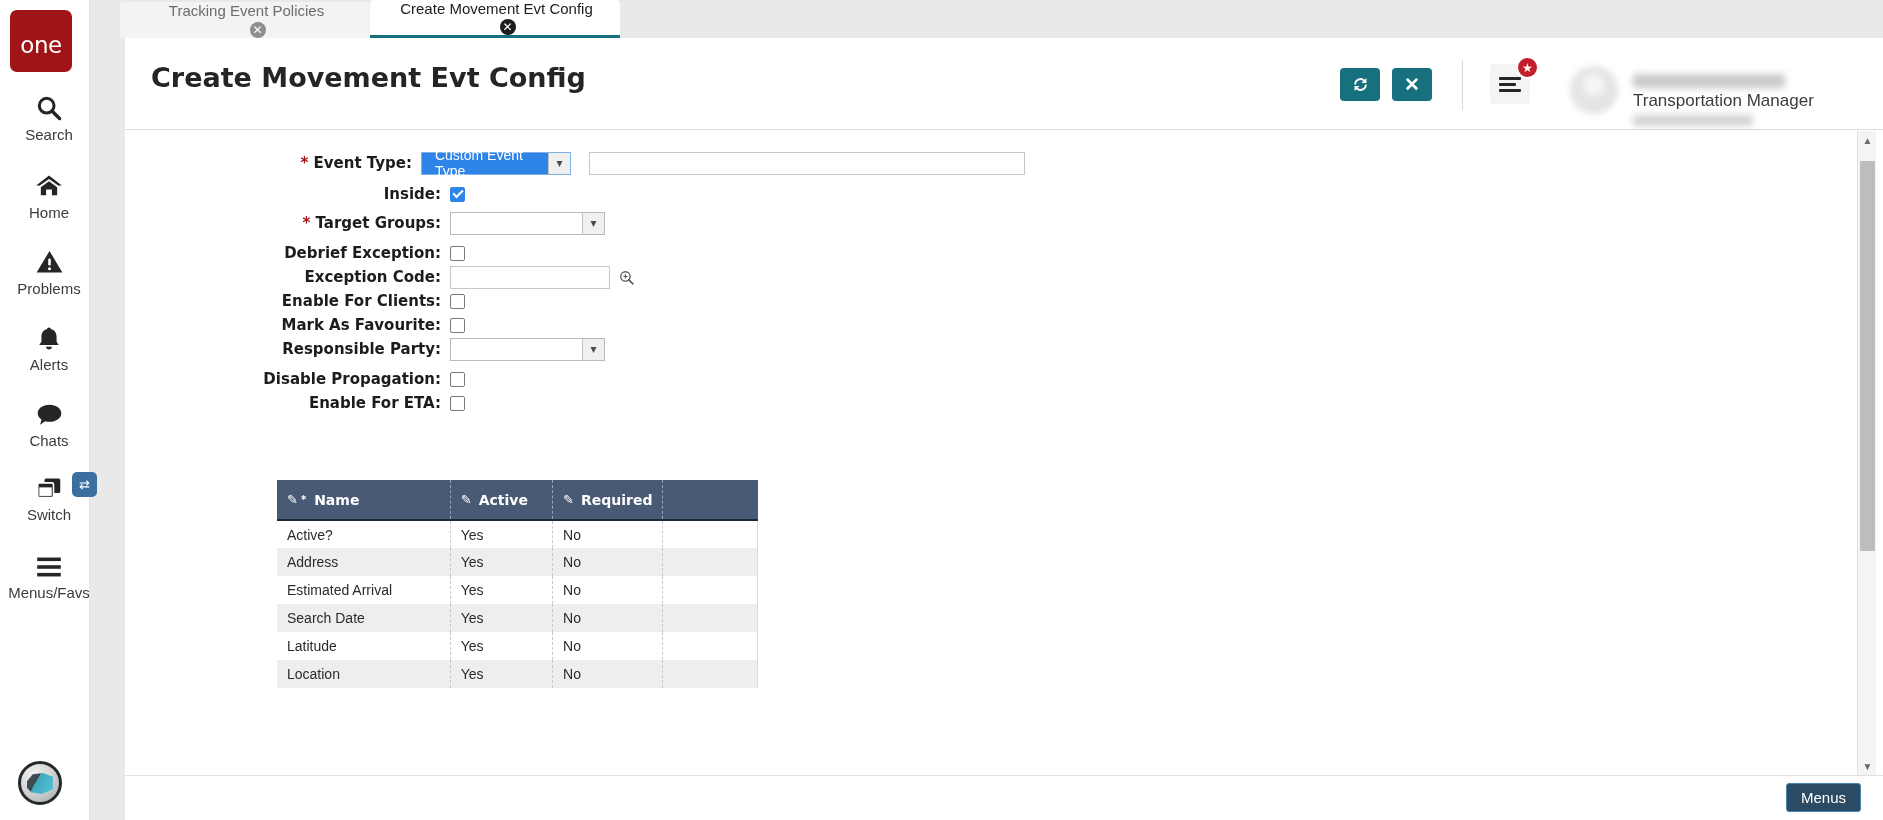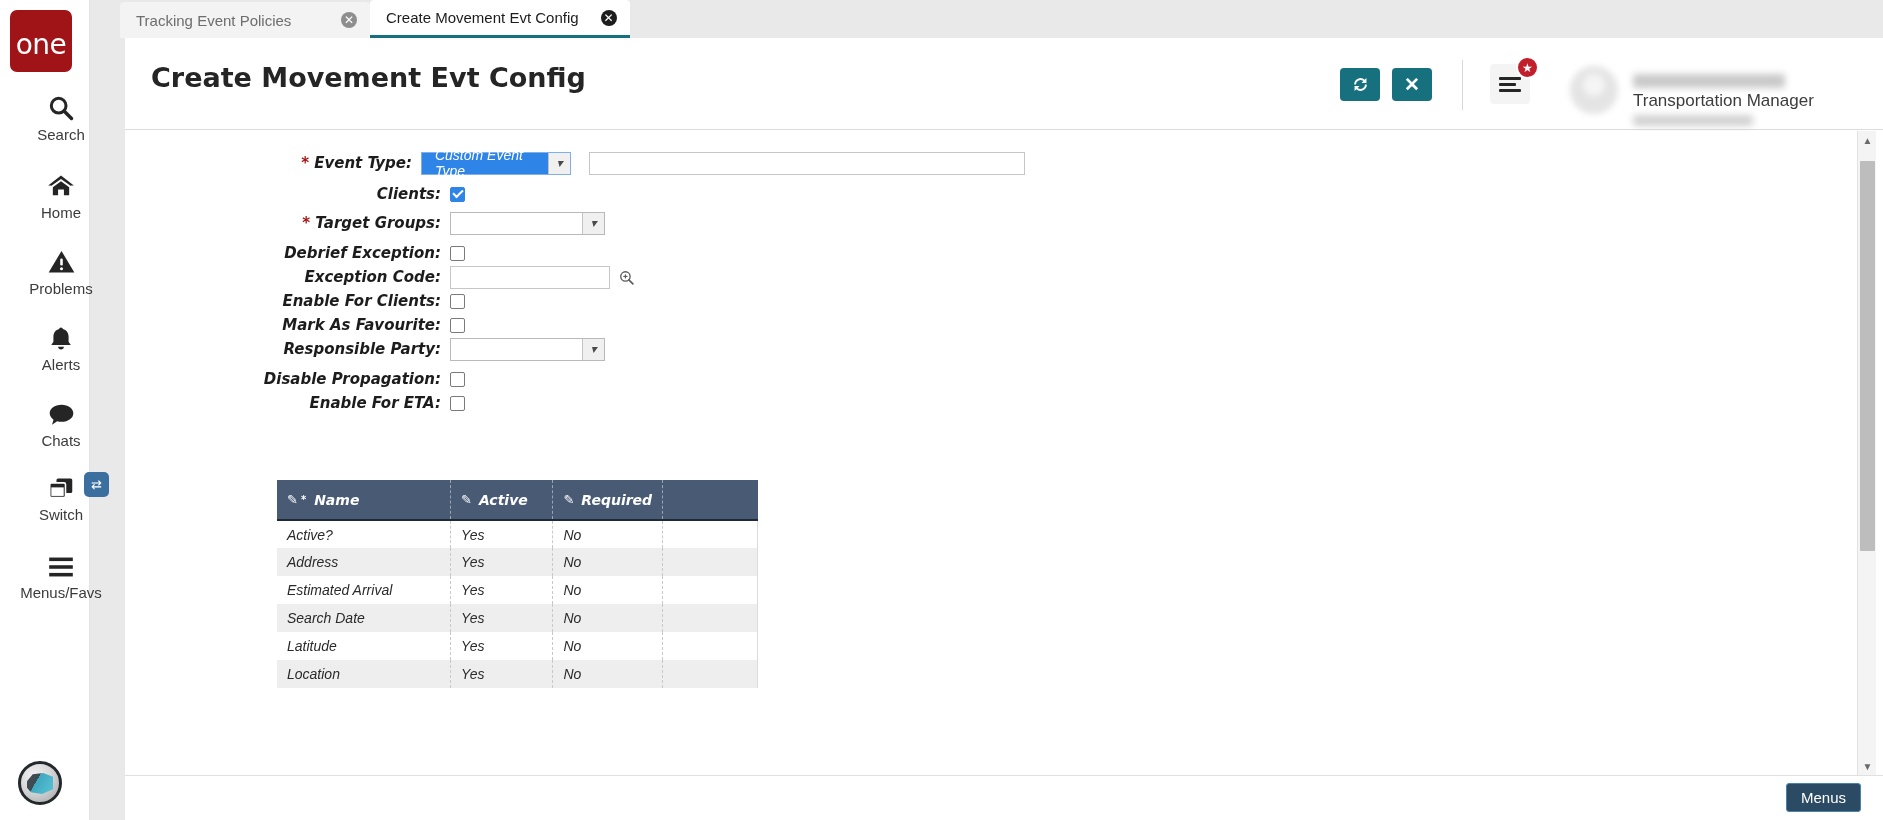--- a/index.html
+++ b/index.html
@@ -22,27 +22,27 @@
     z-index: 5;
   }
   #logo {
     position: absolute; left: 10px; top: 10px;
     width: 62px; height: 62px;
     background: #a01317;
     border-radius: 7px;
     display: flex; align-items: center; justify-content: center;
   }
   #logo span {
-    color: #ffffff; font-size: 28px; font-weight: 400;
+    color: #ffffff; font-size: 23px; font-weight: 400;
     letter-spacing: -0.5px; line-height: 1;
     font-family: "DejaVu Sans", sans-serif;
     margin-top: 8px;
   }
   .rail-item {
-    position: absolute; left: 16px; width: 90px;
+    position: absolute; left: 4px; width: 90px;
     display: flex; flex-direction: column; align-items: center;
     cursor: pointer; color: #2e2e2e; justify-content: center;
   }
   .rail-ico { height: 32px; display: flex; align-items: flex-end; justify-content: center; }
   .rail-lbl { font-size: 15px; color: #3b3b3b; margin-top: 4px; font-family: "Liberation Sans", sans-serif; }
   .switch-badge {
     position: absolute; left: 68px; top: 2px;
     width: 25px; height: 25px; border-radius: 5px;
     background: #3a6f9f; color: #fff;
     display: flex; align-items: center; justify-content: center;
@@ -69,20 +69,21 @@
     background: #e9e9e9;
     display: flex; align-items: flex-end;
     padding-left: 30px;
   }
   .tab {
     height: 36px; min-width: 250px;
     display: flex; align-items: center; justify-content: space-between;
     padding: 0 13px 0 16px;
     font-size: 15px; cursor: pointer;
     border-radius: 4px 4px 0 0;
+    flex-direction: column;
   }
   .tab.inactive { background: #f3f3f3; color: #6d6d6d; }
   .tab.active {
     background: #ffffff; color: #1c1c1c;
     border-bottom: 3px solid #17707e;
     height: 38px;
   }
   .tab-close {
     width: 16px; height: 16px; border-radius: 50%;
     display: inline-flex; align-items: center; justify-content: center;
@@ -163,21 +164,20 @@
   
   #content-card {
     position: absolute; left: 125px; top: 131px;
     width: 1758px; height: 644px;
     background: #ffffff;
   }
   #form-scroll {
     position: absolute; left: 0; top: 14px;
     width: 1433px; height: 600px;
     overflow: hidden;
-    font-style: italic;
   }
 
   .field-row { position: absolute; left: 0; height: 28px; display: flex; align-items: center; }
   .field-lbl {
     width: 325px; text-align: right; padding-right: 9px;
     font-size: 15px; font-weight: bold; color: #1c1c1c;
     font-family: "DejaVu Sans", sans-serif;
   }
   .req { color: #a31515; font-weight: bold; }
 
@@ -409,21 +409,21 @@
       <div class="field-row" style="top:4px; width:900px">
         <div class="field-lbl"><span class="req">*</span> <span>Event Type:</span></div>
         <div class="sel-box" style="width:165px; border-color:#7fb0e8">
           <div class="sel-txt selected">Custom Event Type</div>
           <div class="sel-arrow">▾</div>
         </div>
         <div class="txt-box" style="width:480px; margin-left:18px"></div>
       </div>
 
       <div class="field-row" style="top:35px">
-        <div class="field-lbl">Clients:</div>
+        <div class="field-lbl">Inside:</div>
         <div class="chk on"></div>
       </div>
 
       <div class="field-row" style="top:64px">
         <div class="field-lbl"><span class="req">*</span> <span>Target Groups:</span></div>
         <div class="sel-box" style="width:155px">
           <div class="sel-txt"></div>
           <div class="sel-arrow">▾</div>
         </div>
       </div>

